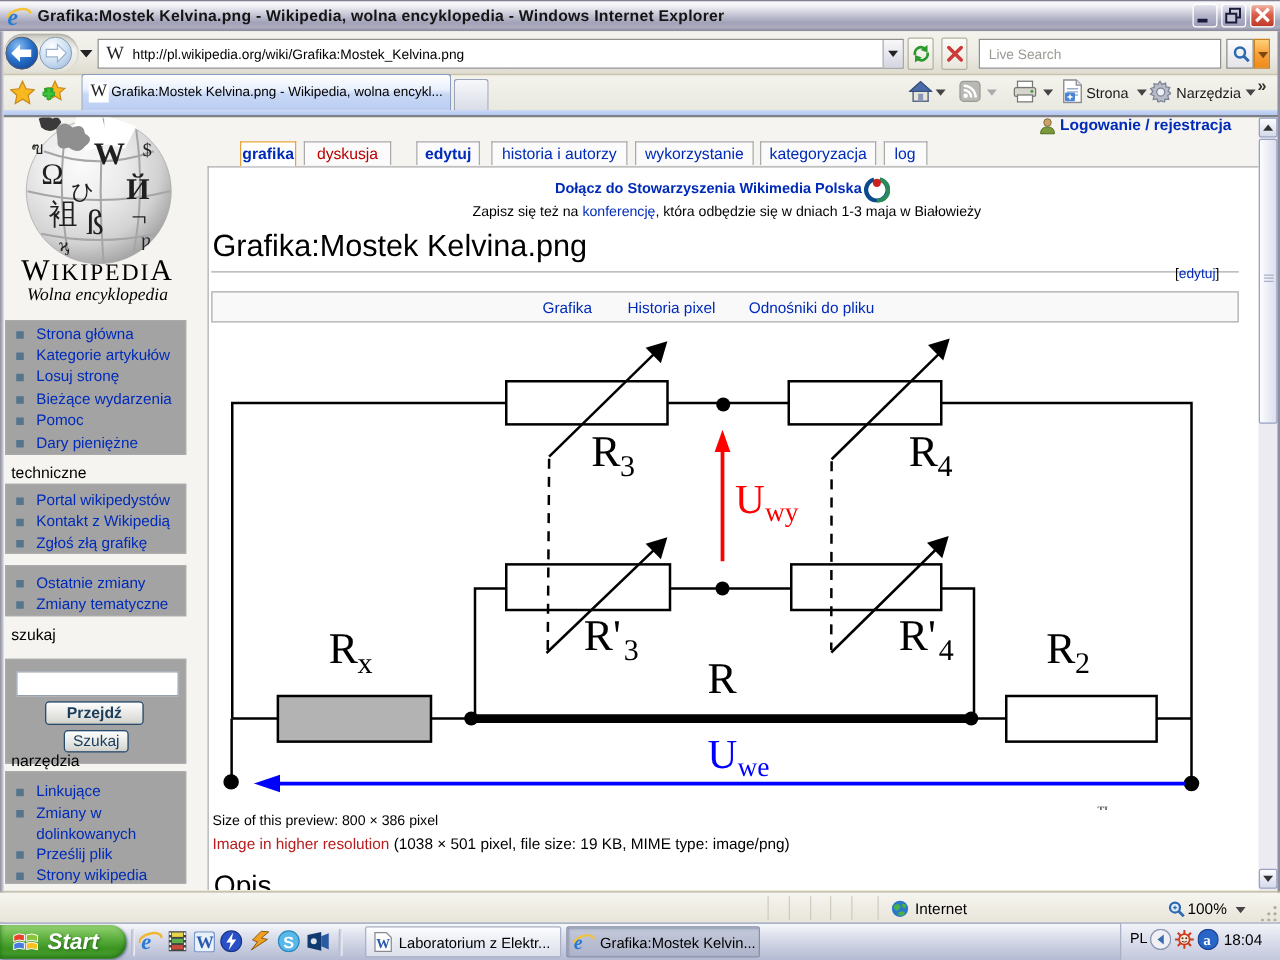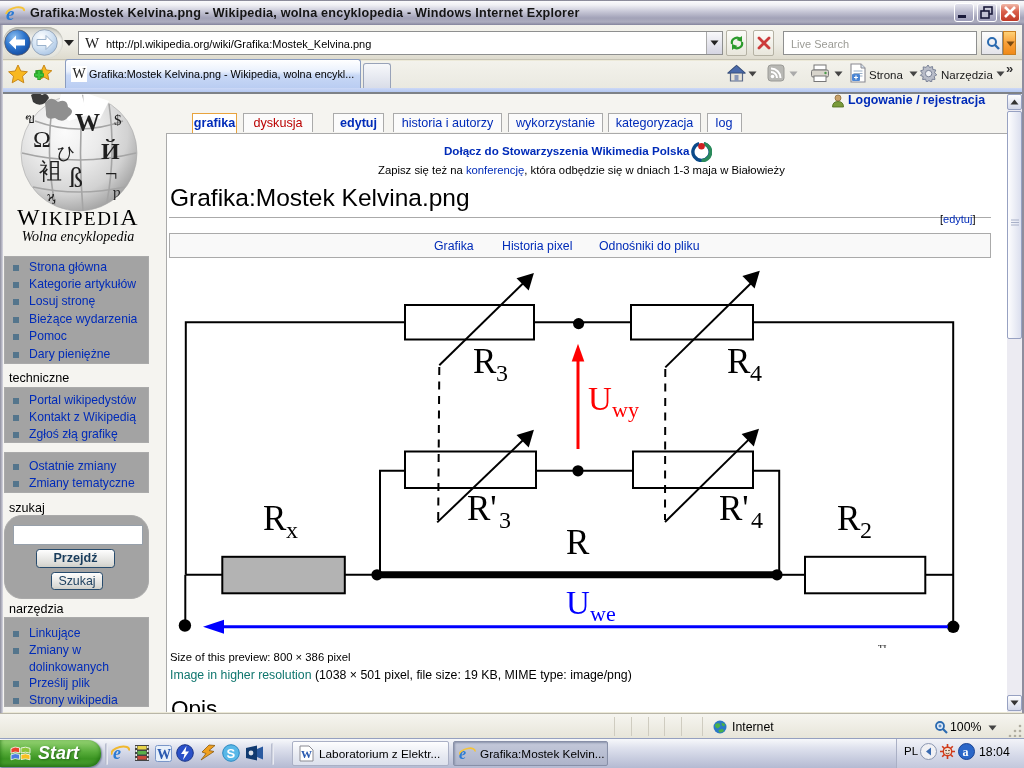--- a/index.html
+++ b/index.html
@@ -306,21 +306,21 @@
         <li>Zgłoś złą grafikę</li>
       </ul>
     </div>
     <div class="portlet" style="top:358px;height:41px;padding-top:5px;">
       <ul style="line-height:16px;">
         <li>Ostatnie zmiany</li>
         <li>Zmiany tematyczne</li>
       </ul>
     </div>
     <div class="plabel" style="top:407px;">szukaj</div>
-    <div class="portlet" style="top:421px;height:84px;border-radius:18px;">
+    <div class="portlet" style="top:433px;height:84px;">
       <div style="position:absolute;left:8px;top:9px;width:130px;height:20px;background:#fff;border:1px solid #97a0aa;"></div>
       <div style="position:absolute;left:31px;top:33px;width:79px;height:19px;border:1.5px solid #274b6d;border-radius:3.5px;background:linear-gradient(180deg,#fefefe,#dcdcd8 80%,#cfcfc8);text-align:center;font-size:12.6px;font-weight:bold;color:#1a3d5c;line-height:17px;">Przejdź</div>
       <div style="position:absolute;left:46px;top:56px;width:52px;height:18px;border:1.5px solid #274b6d;border-radius:3.5px;background:linear-gradient(180deg,#fefefe,#dcdcd8 80%,#cfcfc8);text-align:center;font-size:12.4px;color:#1a3d5c;line-height:16px;">Szukaj</div>
     </div>
     <div class="plabel" style="top:508px;">narzędzia</div>
     <div class="portlet" style="top:523px;height:90px;padding-top:7px;">
       <ul style="line-height:16.8px;">
         <li>Linkujące</li>
         <li style="line-height:16.3px;">Zmiany w dolinkowanych</li>
         <li>Prześlij plik</li>
@@ -434,21 +434,21 @@
             <text x="440" y="155" font-size="22">wy</text>
       </g>
       <g font-family="Liberation Serif, serif" fill="#00f">
         <text x="394" y="352" font-size="33">U</text>
             <text x="418" y="359" font-size="22">we</text>
       </g>
     </svg>
     </div>
 
     <div style="position:absolute;left:167px;top:557px;font-size:11.3px;color:#000;">Size of this preview: 800 × 386 pixel</div>
-    <div style="position:absolute;left:167px;top:574px;font-size:12.3px;color:#000;"><span style="color:#0f766e;">Image in higher resolution</span> (1038 × 501 pixel, file size: 19 KB, MIME type: image/png)</div>
+    <div style="position:absolute;left:167px;top:574px;font-size:12.3px;color:#000;"><span style="color:#b91c1c;">Image in higher resolution</span> (1038 × 501 pixel, file size: 19 KB, MIME type: image/png)</div>
     <div style="position:absolute;left:168px;top:602px;font-size:22.5px;color:#000;">Opis</div>
   </div>
 
   <div class="abs" id="vscroll">
     <div class="sbtn" style="top:0;"></div>
     <svg style="position:absolute;left:3px;top:5px;" width="9" height="6" viewBox="0 0 9 6">
         <path d="M0.5,5.5 L8.5,5.5 L4.5,0.5 Z" fill="#333"></path>
       </svg>
     <div id="sthumb"></div>
     <svg style="position:absolute;left:4px;top:125px;" width="8" height="8" viewBox="0 0 8 8">

